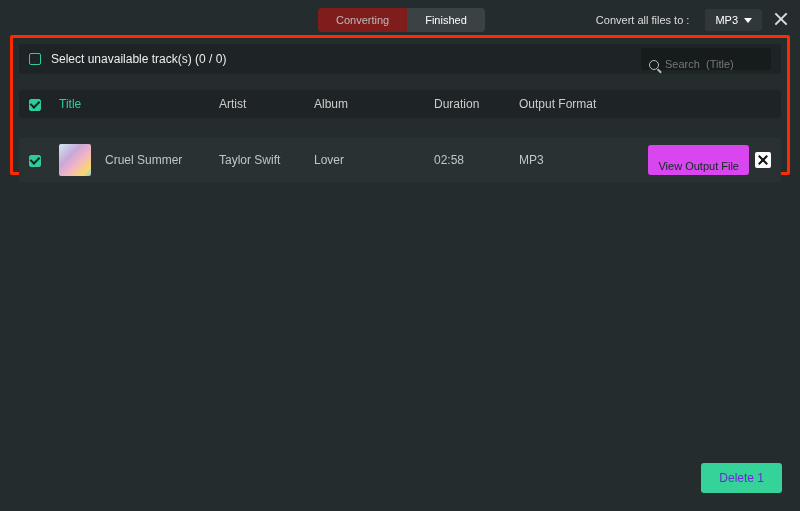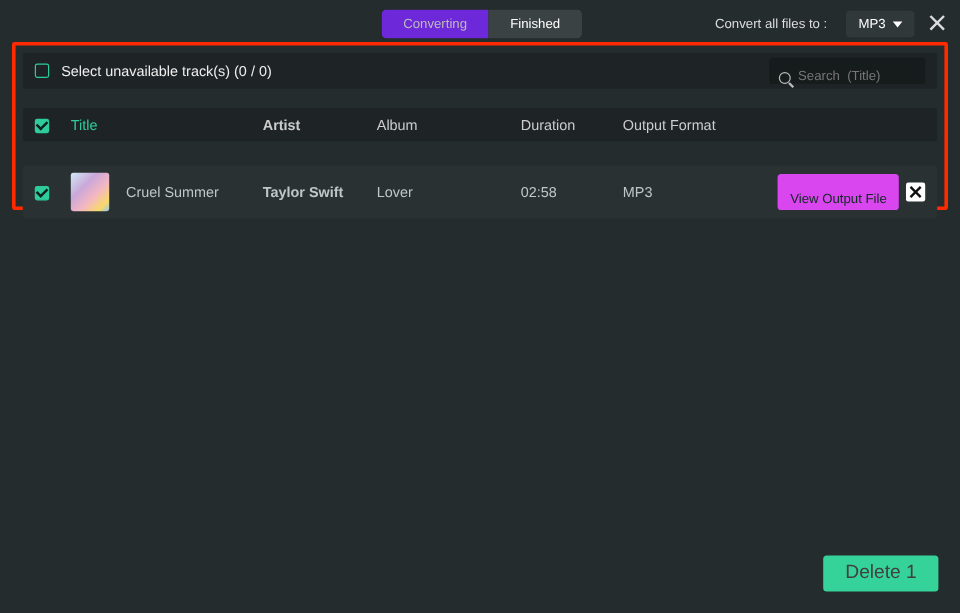--- a/index.html
+++ b/index.html
@@ -1,21 +1,21 @@
 <!DOCTYPE html>
 <html><head>
 <meta charset="utf-8">
 <style>
   * { box-sizing: border-box; margin: 0; padding: 0; font-family: -apple-system, BlinkMacSystemFont, "Segoe UI", Arial, sans-serif; }
   body { width: 800px; height: 511px; background: #252c2e; color: #ccc; font-size: 12px; position: relative; overflow: hidden; }
 
   
   .topbar { height: 40px; display: flex; align-items: center; position: relative; }
   .tabswitch { position: absolute; left: 318px; top: 8px; display: flex; height: 24px; border-radius: 4px; overflow: hidden; }
-  .tabswitch .tab { padding: 0 18px; height: 24px; line-height: 24px; font-size: 11px; color: #bbb; background: #6d28d9; cursor: pointer; }
+  .tabswitch .tab { padding: 0 18px; height: 24px; line-height: 24px; font-size: 11px; color: #bbb; background: #7f1d1d; cursor: pointer; }
   .tabswitch .tab.active { background: #3a4244; color: #fff; }
   .convert-block { position: absolute; right: 38px; top: 8px; display: flex; align-items: center; gap: 16px; height: 24px; }
   .convert-label { font-size: 11px; color: #ddd; }
   .convert-select { display: flex; align-items: center; gap: 6px; background: #30383a; height: 22px; padding: 0 10px; border-radius: 3px; color: #fff; font-size: 11px; cursor: pointer; }
   .chev-down { width: 0; height: 0; border-left: 4px solid transparent; border-right: 4px solid transparent; border-top: 5px solid #fff; }
   .close-x { position: absolute; right: 10px; top: 10px; width: 18px; height: 18px; cursor: pointer; }
   .close-x::before, .close-x::after { content: ""; position: absolute; left: 8px; top: 1px; width: 2px; height: 16px; background: #ddd; }
   .close-x::before { transform: rotate(45deg); }
   .close-x::after { transform: rotate(-45deg); }
 
@@ -32,38 +32,38 @@
   .search-ico { width: 10px; height: 10px; border: 1.5px solid #bbb; border-radius: 50%; position: relative; }
   .search-ico::after { content: ""; position: absolute; width: 5px; height: 1.5px; background: #bbb; right: -4px; bottom: -2px; transform: rotate(45deg); }
   .searchbox input { background: transparent; border: none; outline: none; color: #aaa; font-size: 11px; margin-left: 6px; width: 90px; }
   .searchbox input::placeholder { color: #777; }
 
   
   .head-row { margin-top: 16px; height: 28px; background: #1e2426; display: flex; align-items: center; padding: 0 10px; border-radius: 2px; font-size: 12px; color: #ccc; }
   .col-chk { width: 30px; }
   .col-title { flex: 0 0 160px; color: #2ecc9b; cursor: pointer; }
   .col-title.plain { color: #ccc; cursor: default; }
-  .col-artist { flex: 0 0 95px; font-weight: bold; }
+  .col-artist { flex: 0 0 95px; }
   .col-album { flex: 0 0 120px; }
   .col-duration { flex: 0 0 85px; }
   .col-format { flex: 0 0 120px; }
   .col-action { margin-left: auto; display: flex; align-items: center; gap: 6px; }
 
   
   .data-row { margin-top: 20px; height: 44px; background: #2a3133; display: flex; align-items: center; padding: 0 10px; border-radius: 2px; color: #bfc7c6; font-size: 12px; }
   .cover { width: 32px; height: 32px; border-radius: 2px; background: linear-gradient(135deg, #cfe9f5 0%, #c9a8d8 35%, #f3b6c4 60%, #f8d96a 85%, #94c7ea 100%); margin-right: 14px; flex: 0 0 32px; }
   .data-row .col-title { color: #bfc7c6; cursor: default; }
   .view-btn { background: #d946ef; color: #0d2a1e; font-size: 11px; height: 26px; padding: 15px 10px; border: none; border-radius: 3px; cursor: pointer; }
   .row-close { width: 16px; height: 16px; background: #fff; border-radius: 2px; position: relative; cursor: pointer; }
   .row-close::before, .row-close::after { content: ""; position: absolute; left: 7px; top: 2px; width: 2px; height: 12px; background: #111; }
   .row-close::before { transform: rotate(45deg); }
   .row-close::after { transform: rotate(-45deg); }
 
   
-  .delete-btn { position: absolute; right: 18px; bottom: 18px; height: 30px; padding: 0 18px; background: #35d39a; border: none; border-radius: 3px; color: #404040; font-size: 16px; cursor: pointer; }
+  .delete-btn { position: absolute; right: 18px; bottom: 18px; height: 30px; padding: 0 18px; background: #35d39a; border: none; border-radius: 3px; color: #6d28d9; font-size: 12px; cursor: pointer; }
 </style>
 </head>
 <body>
 
 <div class="topbar">
   <div class="tabswitch">
     <div class="tab">Converting</div>
     <div class="tab active">Finished</div>
   </div>
   <div class="convert-block">

